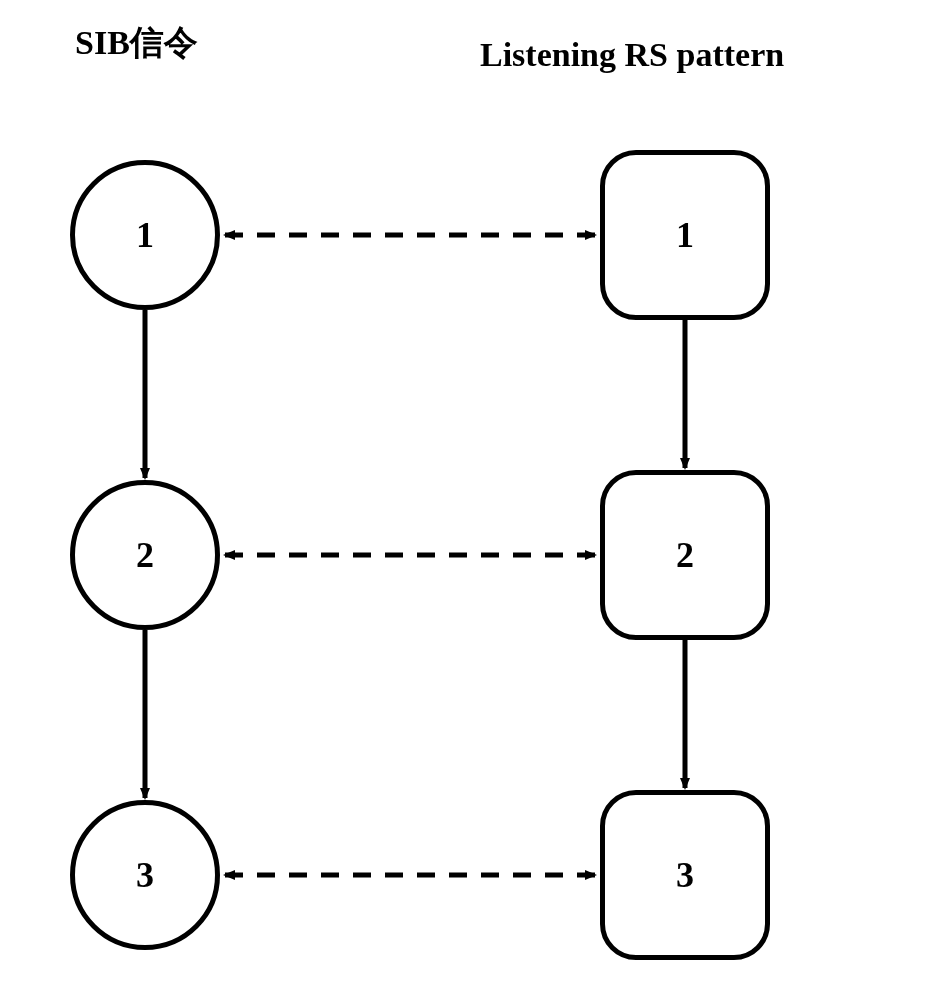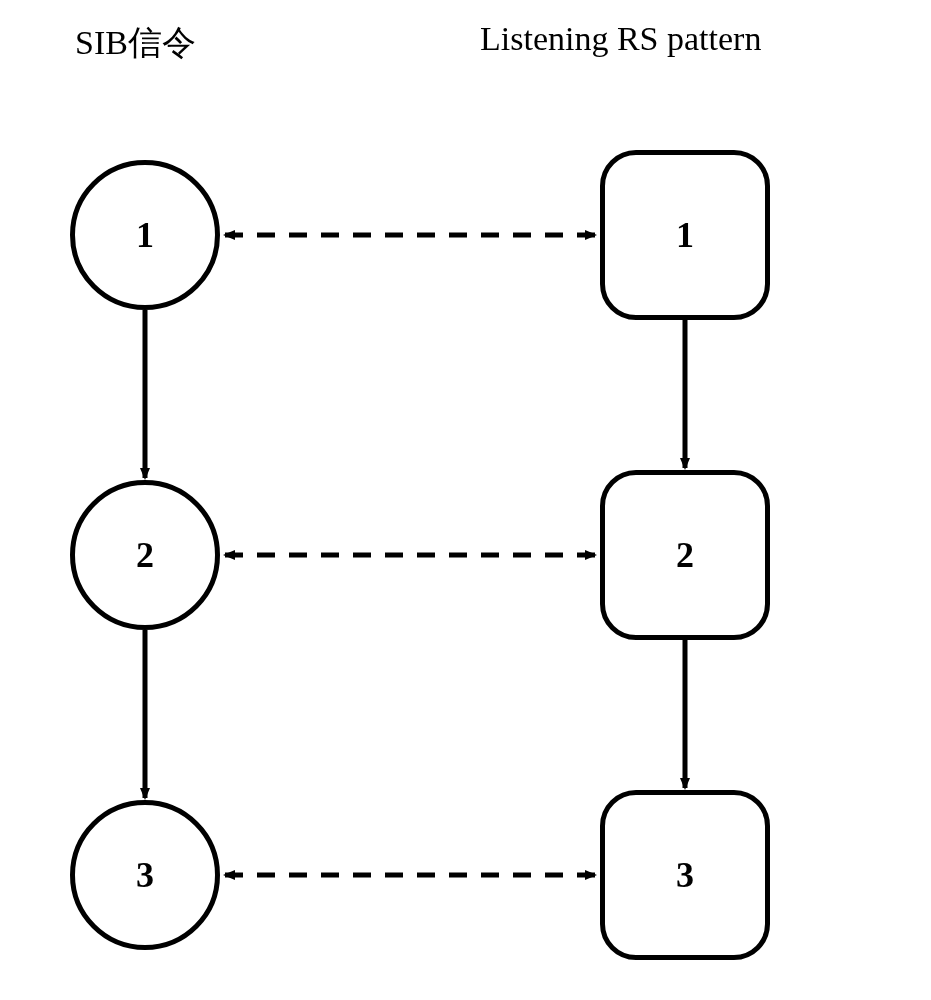--- a/index.html
+++ b/index.html
@@ -7,24 +7,24 @@
     padding: 0;
     width: 931px;
     height: 1000px;
     background: #fff;
     font-family: "Times New Roman", serif;
     position: relative;
   }
   .title-left, .title-right {
     position: absolute;
     font-size: 34px;
-    font-weight: normal;
+    font-weight: bold;
   }
   .title-left { top: 20px; left: 75px; }
-  .title-right { top: 20px; left: 480px; }
+  .title-right { top: 36px; left: 480px; }
   .circle {
     position: absolute;
     width: 150px;
     height: 150px;
     border: 5px solid #000;
     border-radius: 50%;
     box-sizing: border-box;
     display: flex;
     align-items: center;
     justify-content: center;

